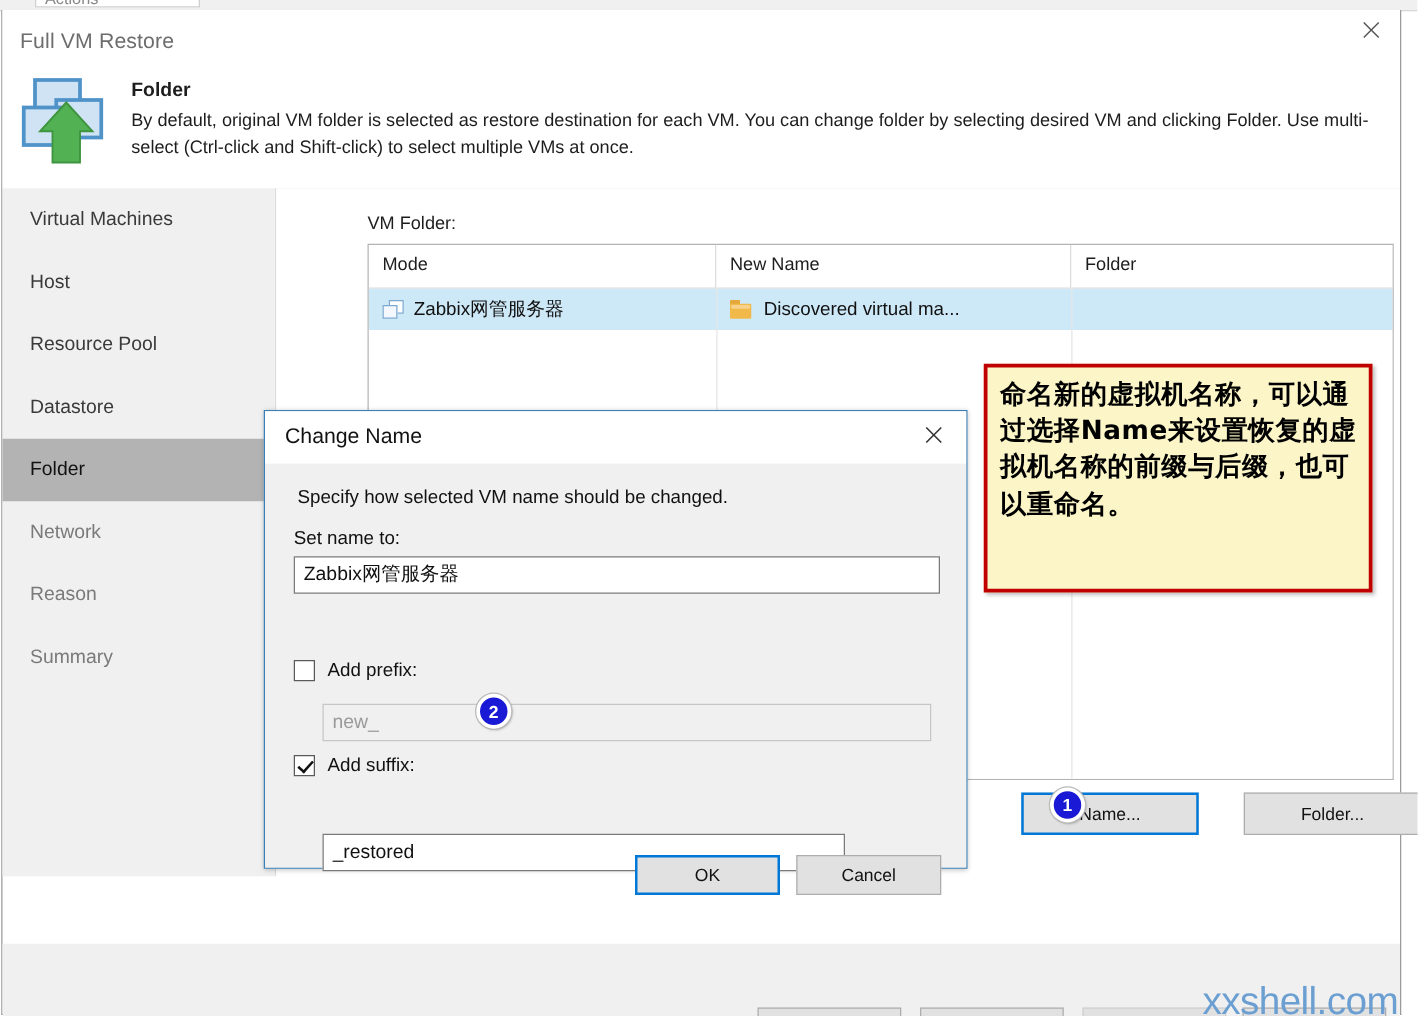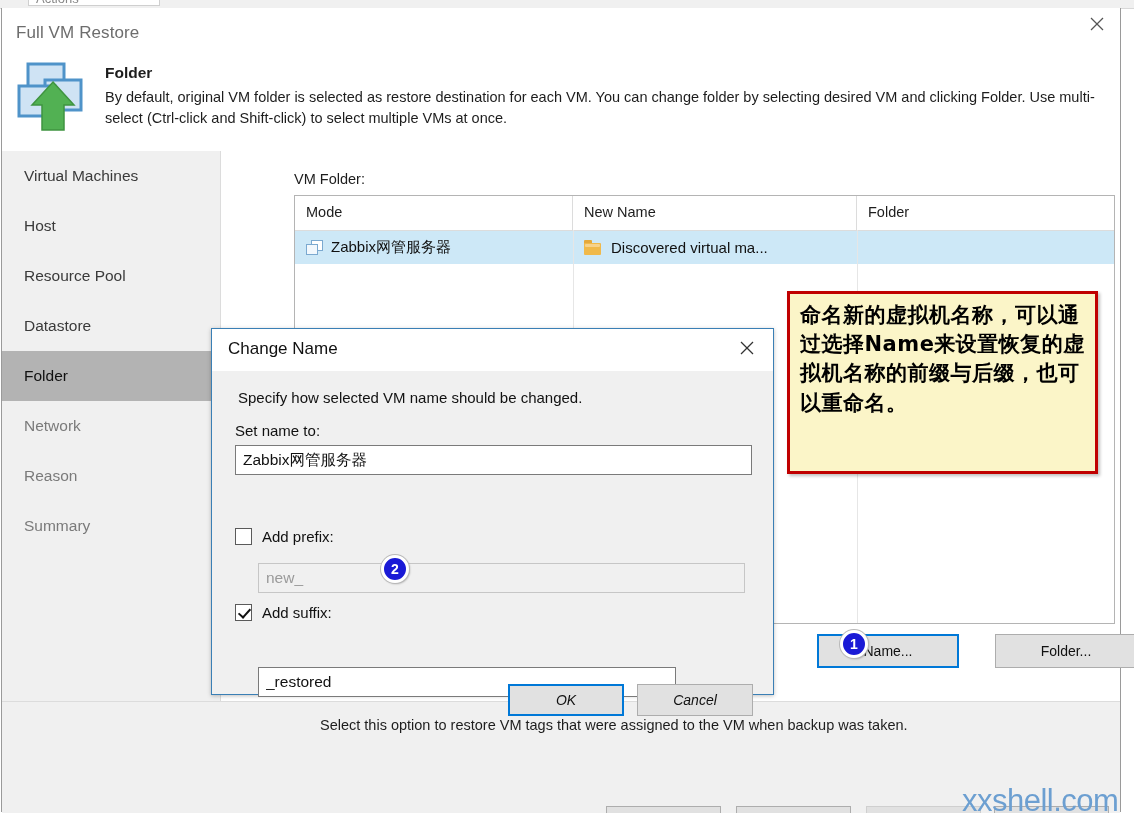--- a/index.html
+++ b/index.html
@@ -427,21 +427,21 @@
   .m-check .cap {
     margin-left: 10px;
     font-size: 15px;
     color: #111111;
   }
   .chk-prefix { left: 23px; top: 157px; }
   .chk-suffix { left: 23px; top: 233px; }
 
   .m-btn {
     position: absolute;
-    width: 116px; height: 32px; font-style: italic;
+    width: 116px; height: 32px;
   }
   .ok-btn     { left: 296px; top: 313px; background:#e1e1e1; }
   .cancel-btn2{ left: 425px; top: 313px; }
 
   
   .badge {
     position: absolute;
     width: 28px; height: 28px;
     border-radius: 50%;
     background: #1a1ad6;
@@ -551,23 +551,20 @@
 
           <div class="grid-body-fill"></div>
           <div class="grid-vline" style="left:278px"></div>
           <div class="grid-vline" style="left:562px"></div>
         </div>
 
         <div class="btn focused name-btn">Name...</div>
         <div class="btn folder-btn">Folder...</div>
       </div>
 
-      <div class="desc-strip">
-        <div class="txt">Select this option to restore VM tags that were assigned to the VM when backup was taken.</div>
-      </div>
 
       <div class="footer">
         <div class="btn btn-prev">&lt; Previous</div>
         <div class="btn btn-next">Next &gt;</div>
         <div class="btn btn-finish disabled">Finish</div>
         <div class="btn btn-cancel">Cancel</div>
       </div>
 
     </div>
   </div>

